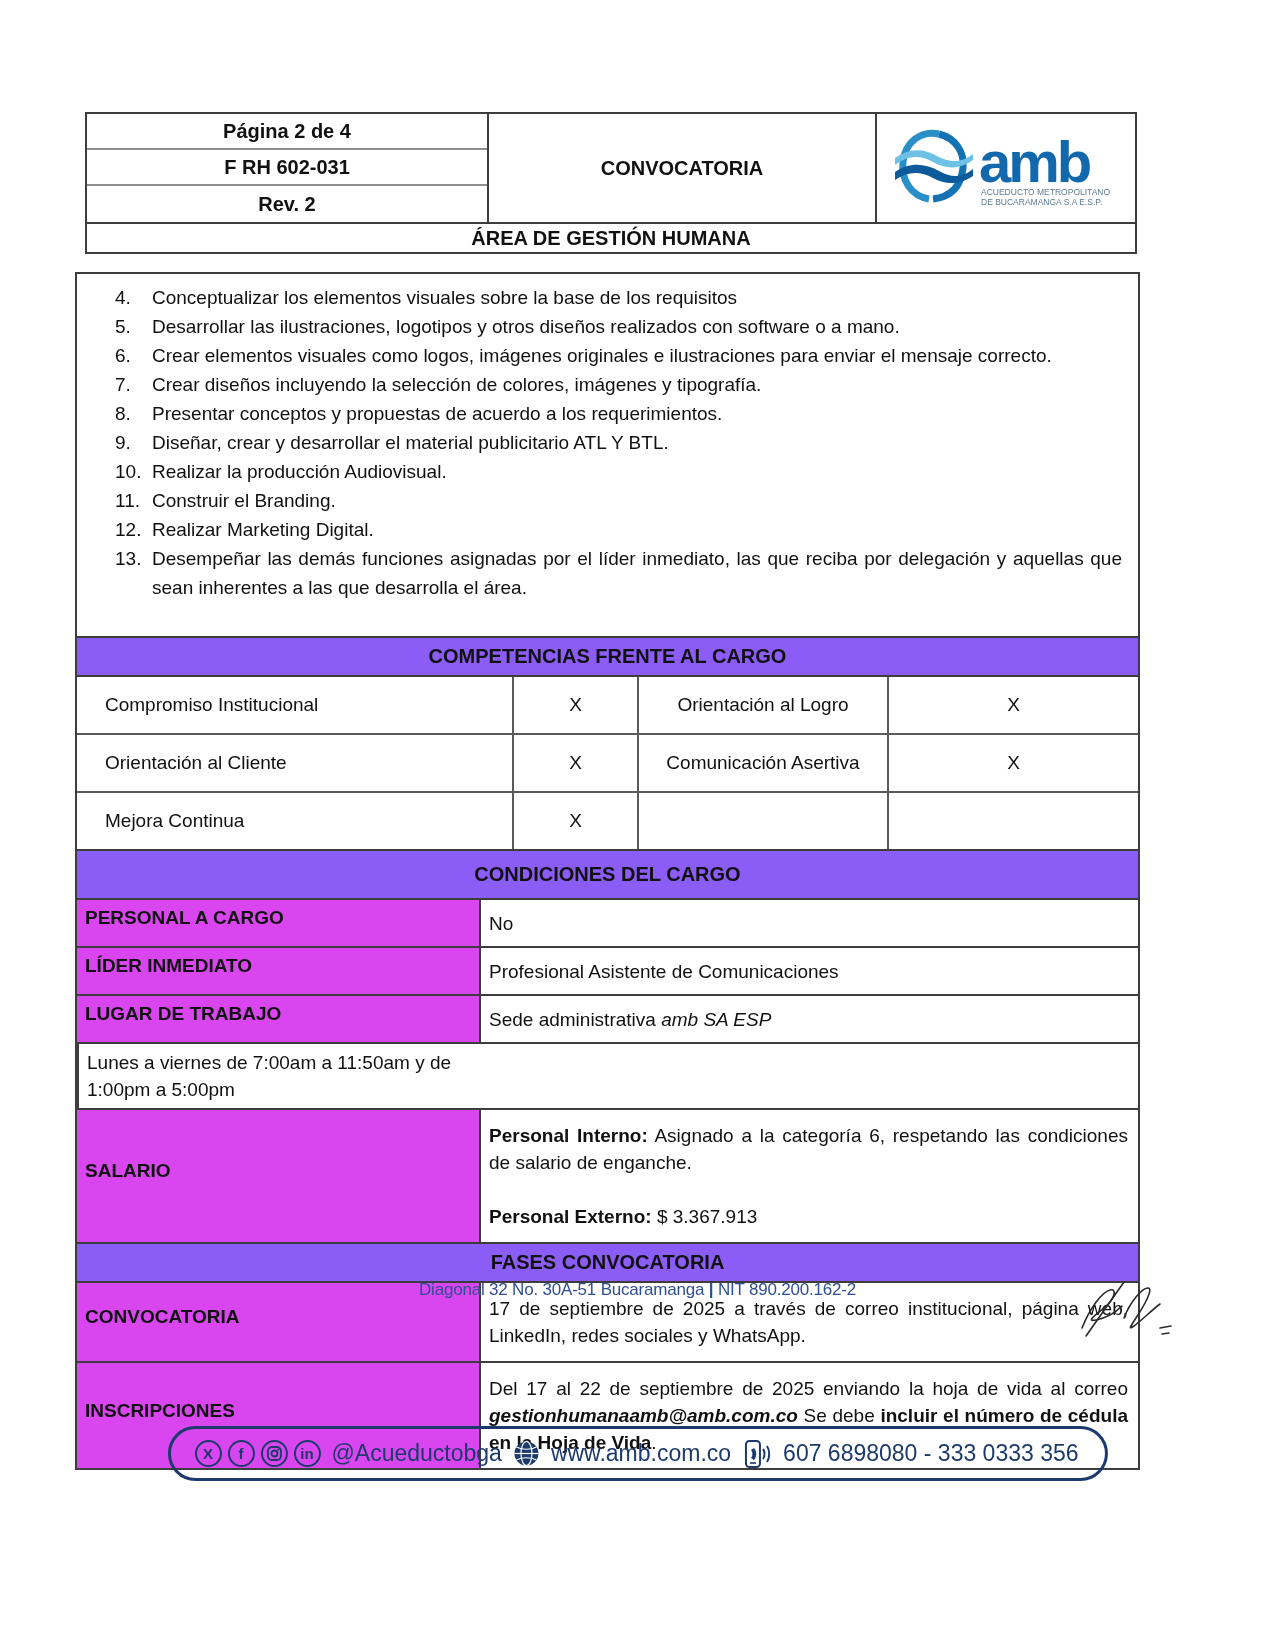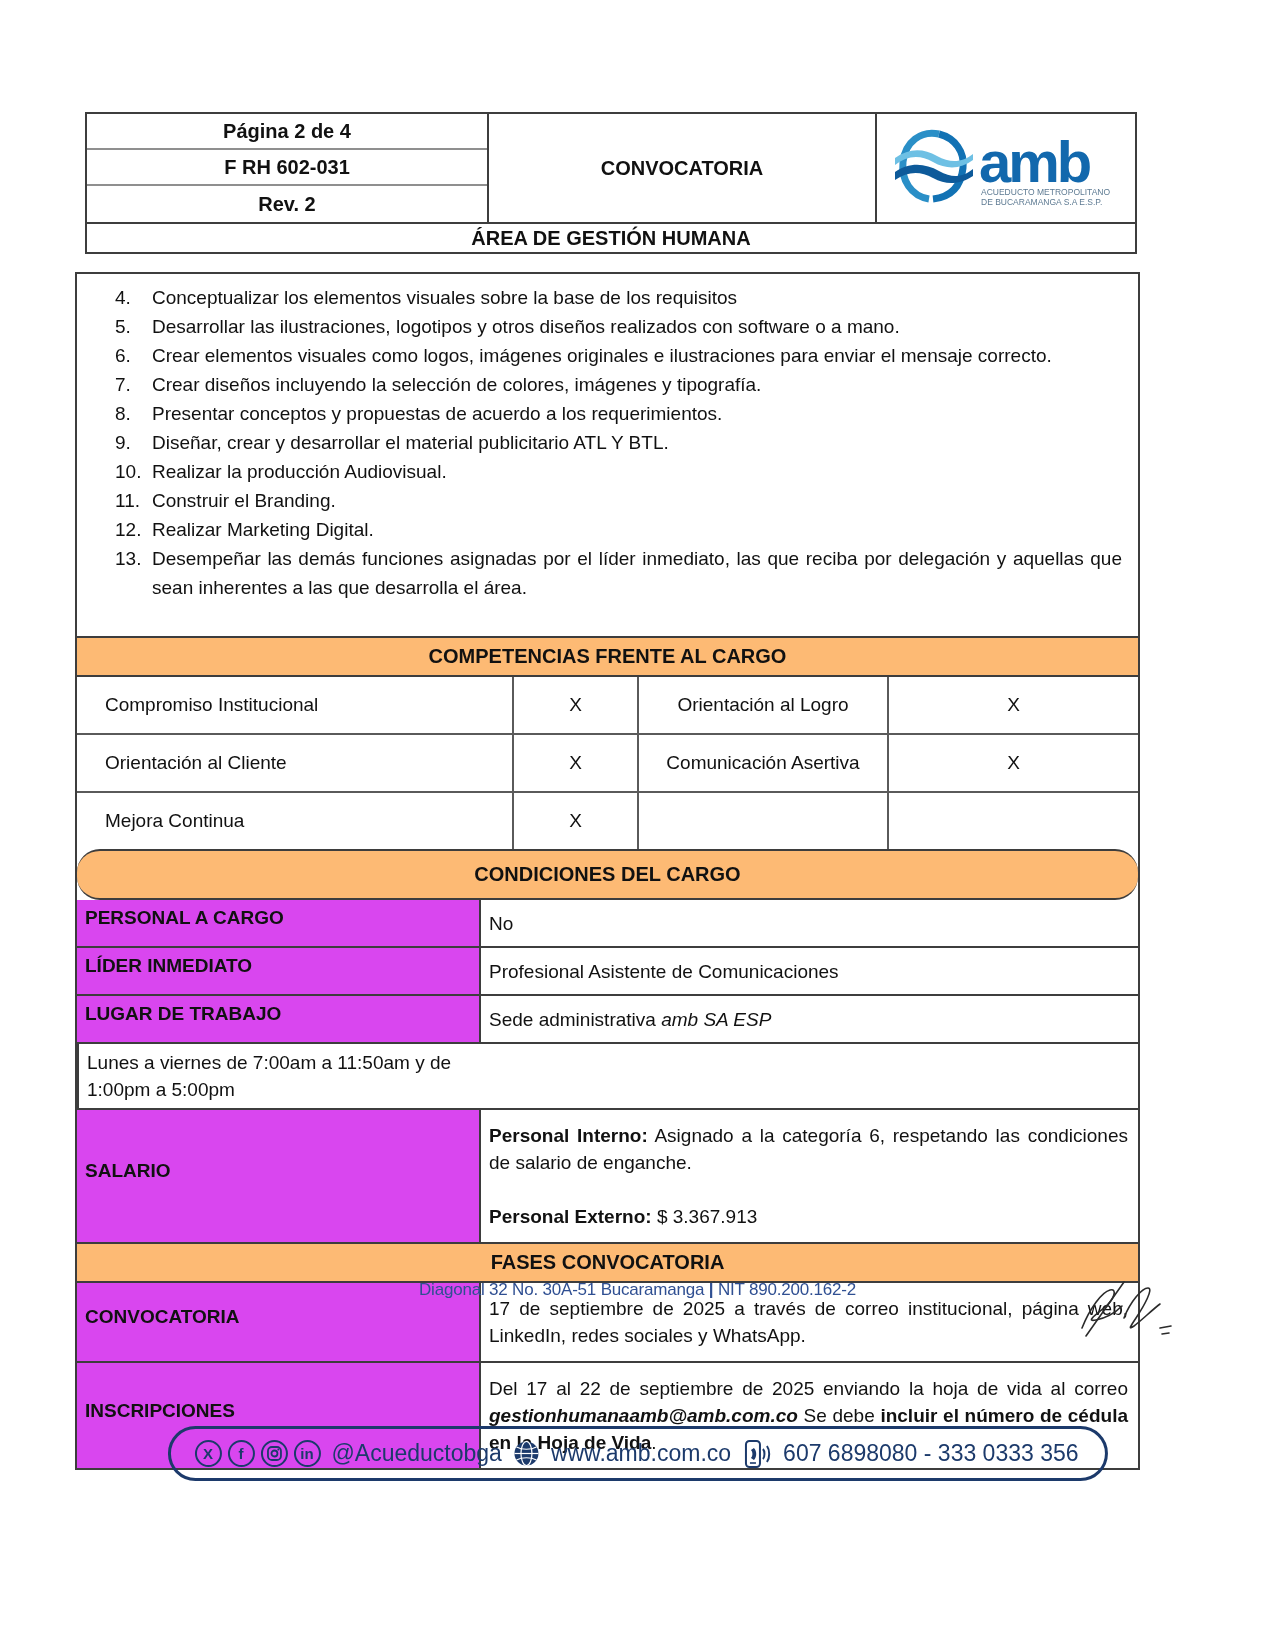--- a/index.html
+++ b/index.html
@@ -34,24 +34,24 @@
   .main {
     position:absolute; left:75px; top:272px; width:1065px;
     border:2px solid #3d3d3d; box-sizing:border-box; font-size:19px;
   }
   .fn-cell { padding:9px 16px 34px 38px; }
   .fn-item { display:flex; line-height:29px; }
   .fn-num  { flex:0 0 37px; }
   .fn-text { flex:1; text-align:justify; }
 
   .band {
-    background:#fdba74; border-top:2px solid #3d3d3d; border-bottom:2px solid #3d3d3d;
+    background:#8b5cf6; border-top:2px solid #3d3d3d; border-bottom:2px solid #3d3d3d;
     text-align:center; font-weight:bold; font-size:20px; padding:7px 4px;
   }
-  .band-tall { padding:12px 4px;border-radius:23px; }
+  .band-tall { padding:12px 4px; }
 
   .comp-row { display:grid; grid-template-columns:435px 125px 250px 1fr; }
   .comp-row + .comp-row { border-top:2px solid #5a5a5a; }
   .comp-cell { padding:15px 8px; box-sizing:border-box; line-height:26px; }
   .comp-c1 { padding-left:28px; }
   .comp-c2, .comp-c3, .comp-c4 { border-left:2px solid #5a5a5a; text-align:center; }
 
   .cond-row { display:grid; grid-template-columns:402px 1fr; }
   .cond-row + .cond-row { border-top:2px solid #3d3d3d; }
   .cond-label {

